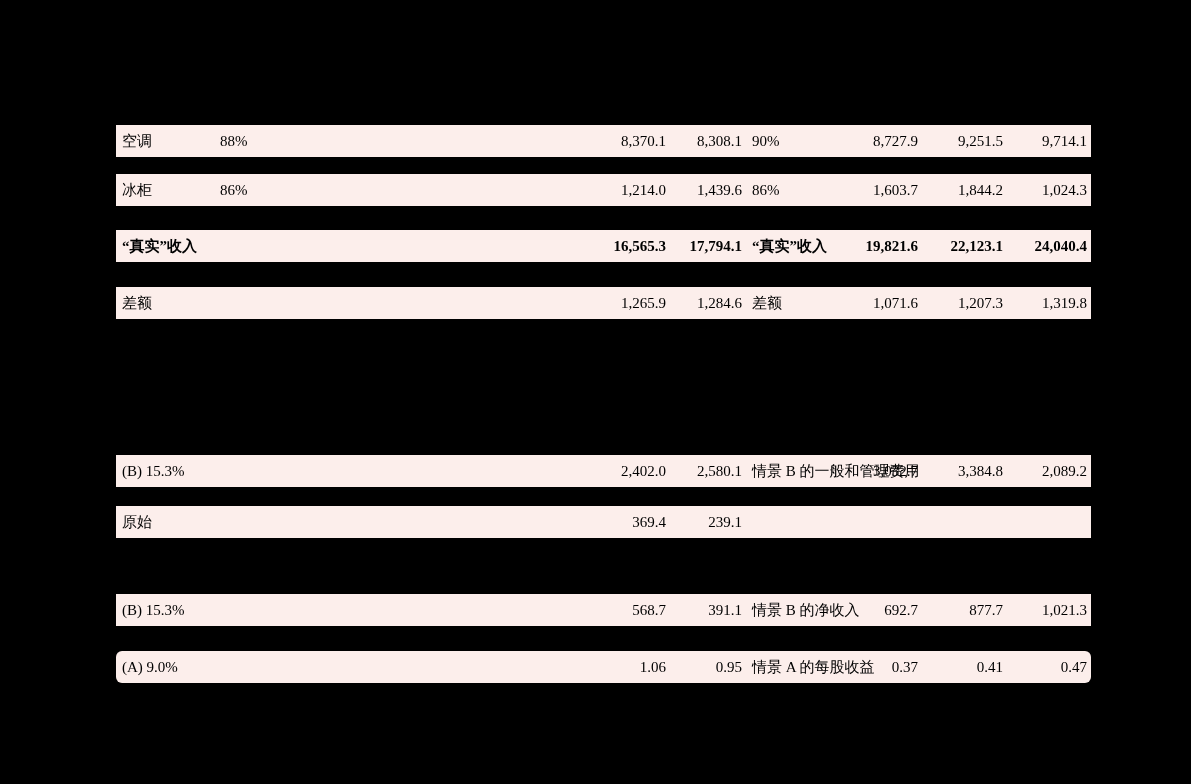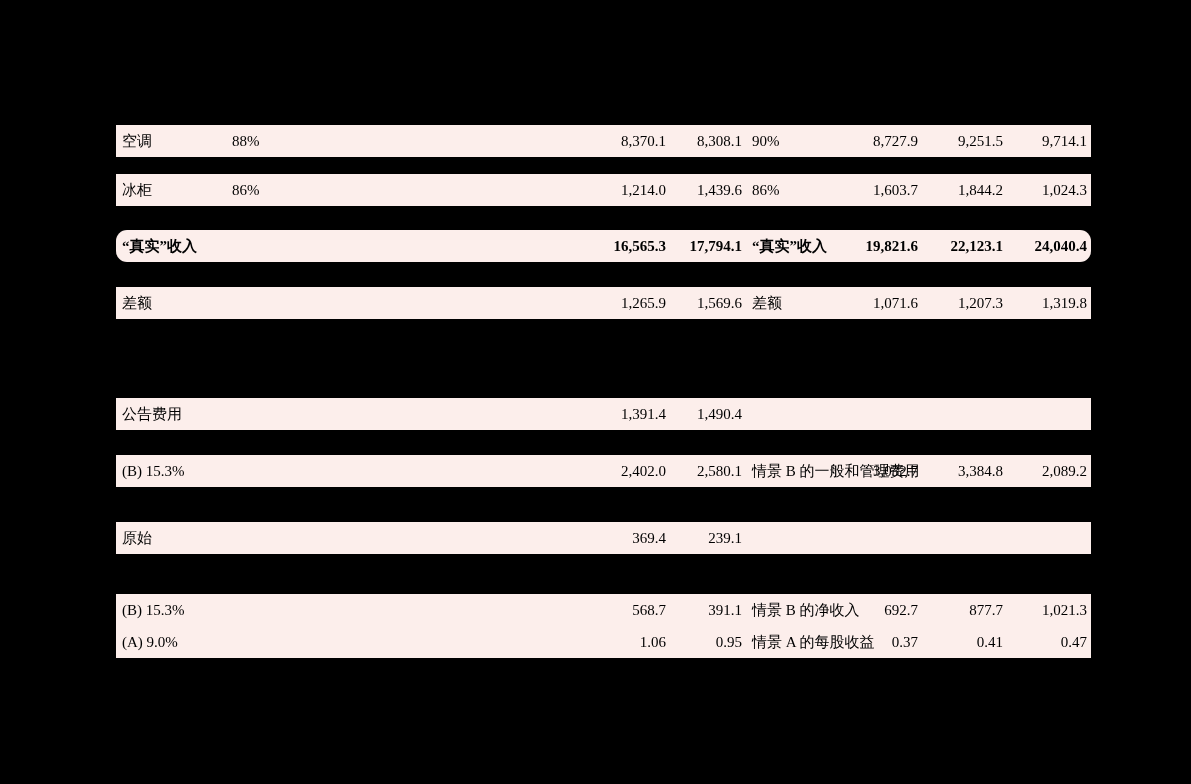--- a/index.html
+++ b/index.html
@@ -43,21 +43,21 @@
     text-align: right;
   }
   .cell.left {
     text-align: left;
   }
   .bold {
     font-weight: bold;
   }
   
   .c-label { left: 6px; }
-  .c-pct   { left: 116px; }
+  .c-pct   { left: 104px; }
   .c-n1 { right: 425px; }
   .c-n2 { right: 349px; }
   .c-note2 { left: 636px; }
   .c-n3 { right: 173px; }
   .c-n4 { right: 88px; }
   .c-n5 { right: 4px; }
 </style>
 </head>
 <body>
 
@@ -75,67 +75,62 @@
     <div class="row" style="top: 174px;">
       <div class="cell c-label left">冰柜</div>
       <div class="cell c-pct left">86%</div>
       <div class="cell c-n1 num">1,214.0</div>
       <div class="cell c-n2 num">1,439.6</div>
       <div class="cell c-note2 left">86%</div>
       <div class="cell c-n3 num">1,603.7</div>
       <div class="cell c-n4 num">1,844.2</div>
       <div class="cell c-n5 num">1,024.3</div>
     </div>
-    <div class="row bold" style="top: 230px; border-radius: 11px;">
+    <div class="row bold" style="top: 230px;">
       <div class="cell c-label left bold">“真实”收入</div>
       <div class="cell c-n1 num bold">16,565.3</div>
       <div class="cell c-n2 num bold">17,794.1</div>
       <div class="cell c-note2 left bold">“真实”收入</div>
       <div class="cell c-n3 num bold">19,821.6</div>
       <div class="cell c-n4 num bold">22,123.1</div>
       <div class="cell c-n5 num bold">24,040.4</div>
     </div>
     <div class="row" style="top: 287px; padding-left: 44px;">
       <div class="cell c-label left">差额</div>
       <div class="cell c-n1 num">1,265.9</div>
-      <div class="cell c-n2 num">1,569.6</div>
+      <div class="cell c-n2 num">1,284.6</div>
       <div class="cell c-note2 left">差额</div>
       <div class="cell c-n3 num">1,071.6</div>
       <div class="cell c-n4 num">1,207.3</div>
       <div class="cell c-n5 num">1,319.8</div>
-    </div>
-    <div class="row" style="top: 398px;">
-      <div class="cell c-label left">公告费用</div>
-      <div class="cell c-n1 num">1,391.4</div>
-      <div class="cell c-n2 num">1,490.4</div>
     </div>
     <div class="row" style="top: 455px;">
       <div class="cell c-label left">(B) 15.3%</div>
       <div class="cell c-n1 num">2,402.0</div>
       <div class="cell c-n2 num">2,580.1</div>
       <div class="cell c-note2 left">情景 B 的一般和管理费用</div>
       <div class="cell c-n3 num">3,032.7</div>
       <div class="cell c-n4 num">3,384.8</div>
       <div class="cell c-n5 num">2,089.2</div>
     </div>
-    <div class="row" style="top: 522px;">
+    <div class="row" style="top: 506px;">
       <div class="cell c-label left">原始</div>
       <div class="cell c-n1 num">369.4</div>
       <div class="cell c-n2 num">239.1</div>
     </div>
     <div class="row" style="top: 594px;">
       <div class="cell c-label left">(B) 15.3%</div>
       <div class="cell c-n1 num">568.7</div>
       <div class="cell c-n2 num">391.1</div>
       <div class="cell c-note2 left">情景 B 的净收入</div>
       <div class="cell c-n3 num">692.7</div>
       <div class="cell c-n4 num">877.7</div>
       <div class="cell c-n5 num">1,021.3</div>
     </div>
-    <div class="row" style="top: 626px;">
+    <div class="row" style="top: 651px; border-radius: 6px;">
       <div class="cell c-label left">(A) 9.0%</div>
       <div class="cell c-n1 num">1.06</div>
       <div class="cell c-n2 num">0.95</div>
       <div class="cell c-note2 left">情景 A 的每股收益</div>
       <div class="cell c-n3 num">0.37</div>
       <div class="cell c-n4 num">0.41</div>
       <div class="cell c-n5 num">0.47</div>
     </div>
   </div>
 

